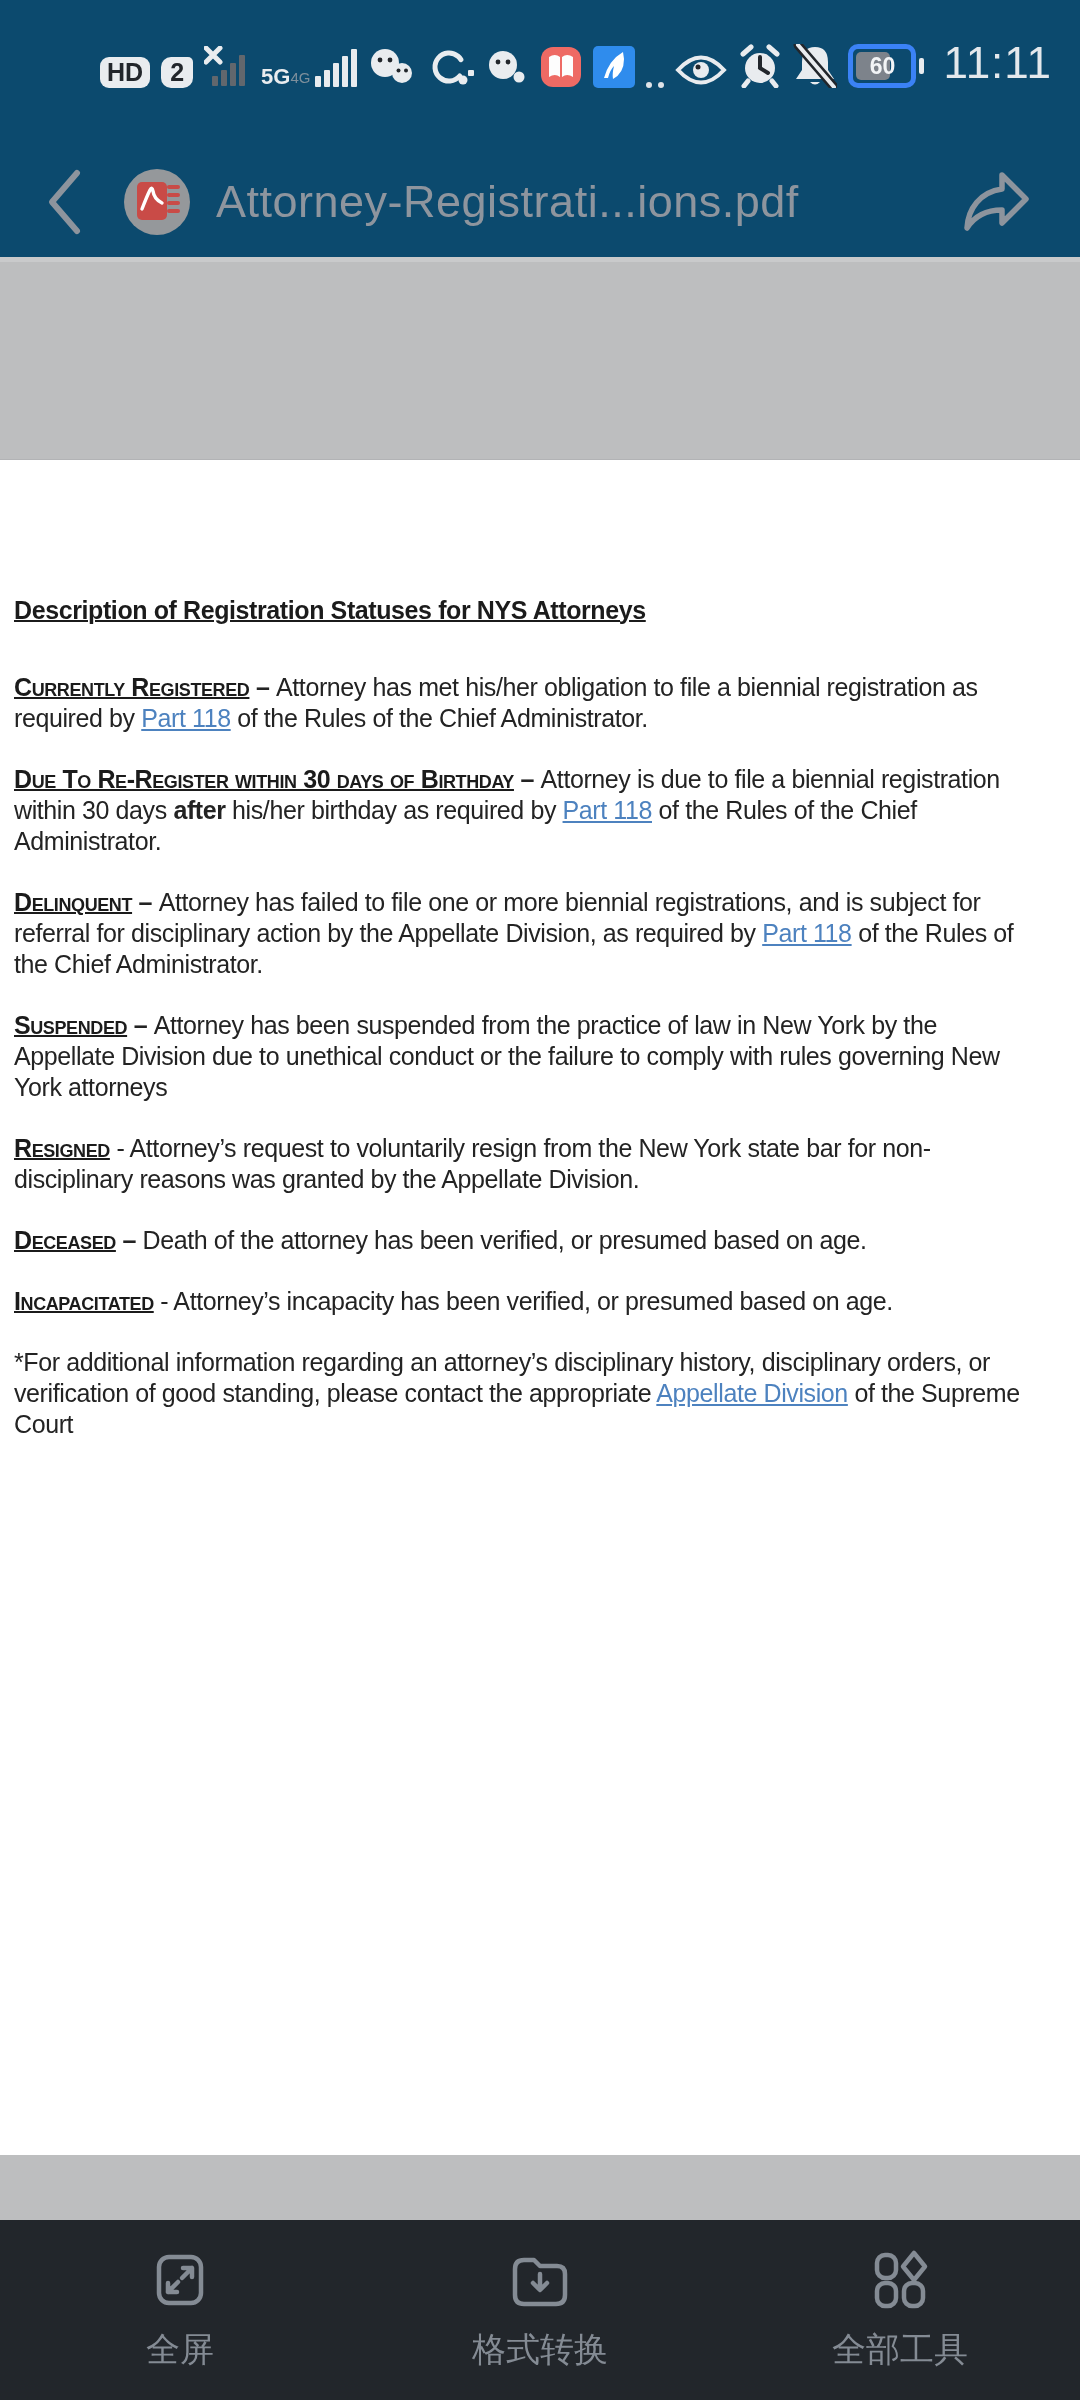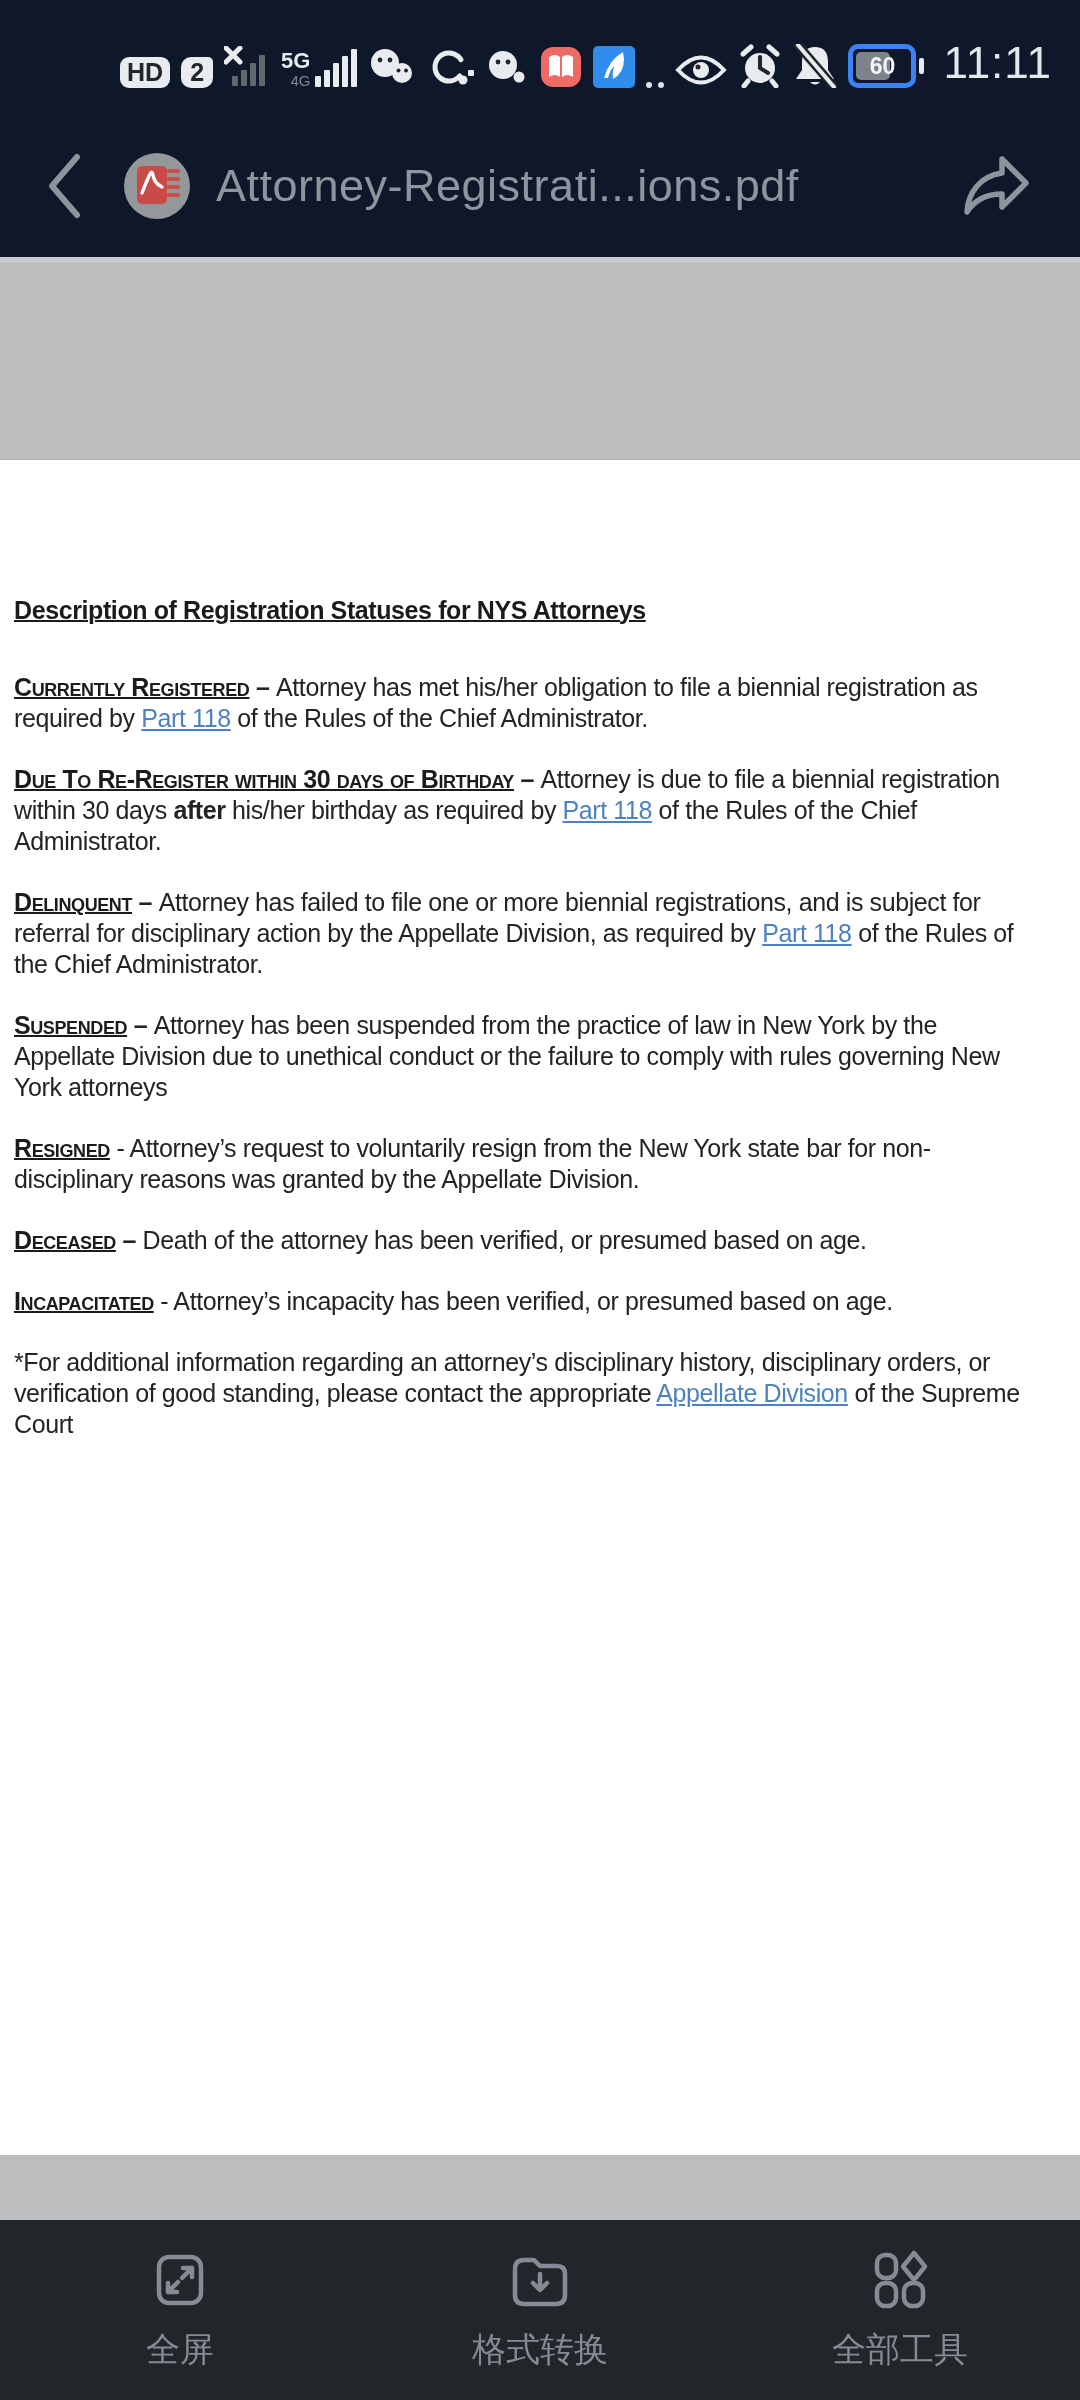--- a/index.html
+++ b/index.html
@@ -1,41 +1,41 @@
 <!DOCTYPE html>
 <html><head>
 <meta charset="utf-8">
 <style>
   html,body{margin:0;padding:0;background:#101214;}
   .phone{position:relative;width:1080px;height:2400px;overflow:hidden;
          background:#bdbebf;font-family:"Liberation Sans",sans-serif;}
 
   
-  .top-chrome{position:absolute;top:0;left:0;width:1080px;height:257px;background:#0f172a;}
+  .top-chrome{position:absolute;top:0;left:0;width:1080px;height:257px;background:#0c4a6e;}
   .statusbar{position:absolute;top:0;left:0;width:1080px;height:100px;
              display:flex;align-items:flex-end;justify-content:flex-end;
              padding:0 28px 12px 0;box-sizing:border-box;gap:11px;color:#e6e9ed;}
   .sb{display:flex;align-items:center;}
   .badge{background:#e9ecef;color:#22262b;font-weight:bold;font-size:25px;
          border-radius:9px;padding:3px 7px;line-height:1;}
   .badge.sim{border-radius:10px 5px 10px 10px;padding:3px 9px;}
   .netgrp{display:flex;align-items:flex-end;gap:4px;}
-  .netcol{display:flex;flex-direction:column;align-items:flex-end;line-height:1;}
+  .netcol{display:flex;flex-direction:row;align-items:center;line-height:1;}
   .net5g{font-size:22px;font-weight:bold;color:#e9ecef;}
   .net4g{font-size:15px;color:#9aa0a7;opacity:.8;margin-top:1px;}
   .dots{display:flex;gap:6px;align-items:center;}
   .dots i{width:6px;height:6px;border-radius:50%;background:#dfe3e8;}
   .bat{position:relative;width:58px;height:34px;border:5px solid #3b82f6;border-radius:10px;}
   .bat-fill{position:absolute;left:3px;top:3px;bottom:3px;width:34px;background:#7d838b;border-radius:5px;}
   .bat-num{position:absolute;inset:0;display:flex;align-items:center;justify-content:center;
            font-size:23px;font-weight:bold;color:#f2f4f6;}
   .bat-nub{width:5px;height:16px;background:#e9ecef;border-radius:2px;margin-left:3px;}
   .sb-time{font-size:44px;color:#e4e8ec;margin-left:8px;letter-spacing:1px;}
 
-  .appbar{position:absolute;top:100px;left:0;width:1080px;height:157px;
+  .appbar{position:absolute;top:116px;left:0;width:1080px;height:157px;
           display:flex;align-items:center;padding:14px 48px 0 44px;box-sizing:border-box;}
   .pdf-badge{position:relative;width:66px;height:66px;border-radius:50%;background:#95989b;
              margin-left:40px;flex:none;}
   .pdf-doc{position:absolute;left:13px;top:13px;width:30px;height:38px;background:#c94b47;border-radius:5px;}
   .pdf-lines{position:absolute;right:10px;top:16px;display:flex;flex-direction:column;gap:4px;}
   .pdf-lines i{width:13px;height:4px;background:#c94b47;border-radius:2px;}
   .app-title{margin-left:26px;font-size:45px;color:#8e959e;white-space:nowrap;
              overflow:hidden;letter-spacing:.5px;}
   .share-btn{margin-left:auto;flex:none;display:flex;}
 

